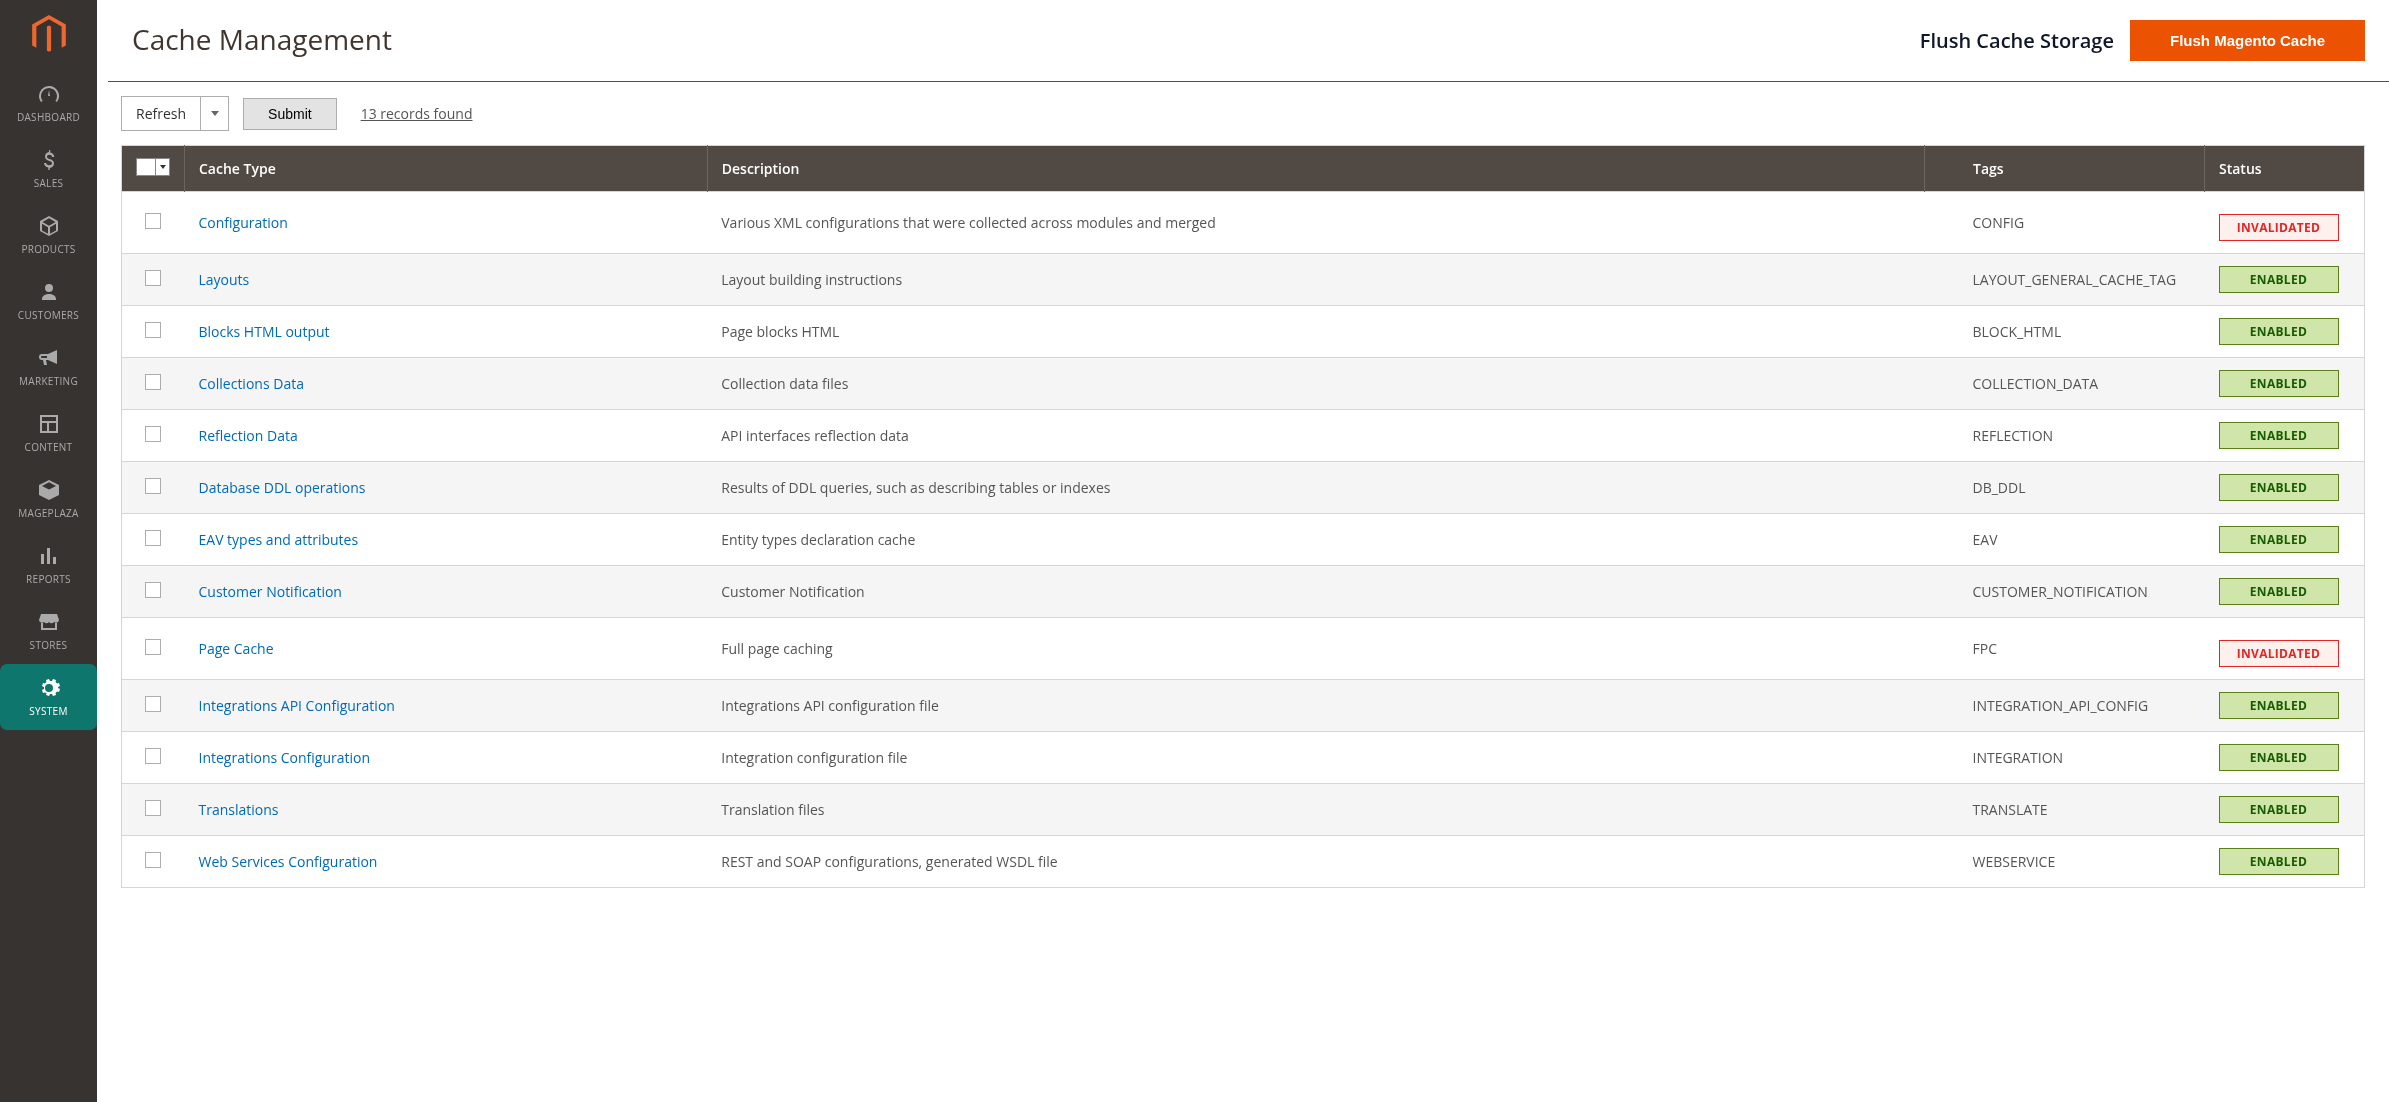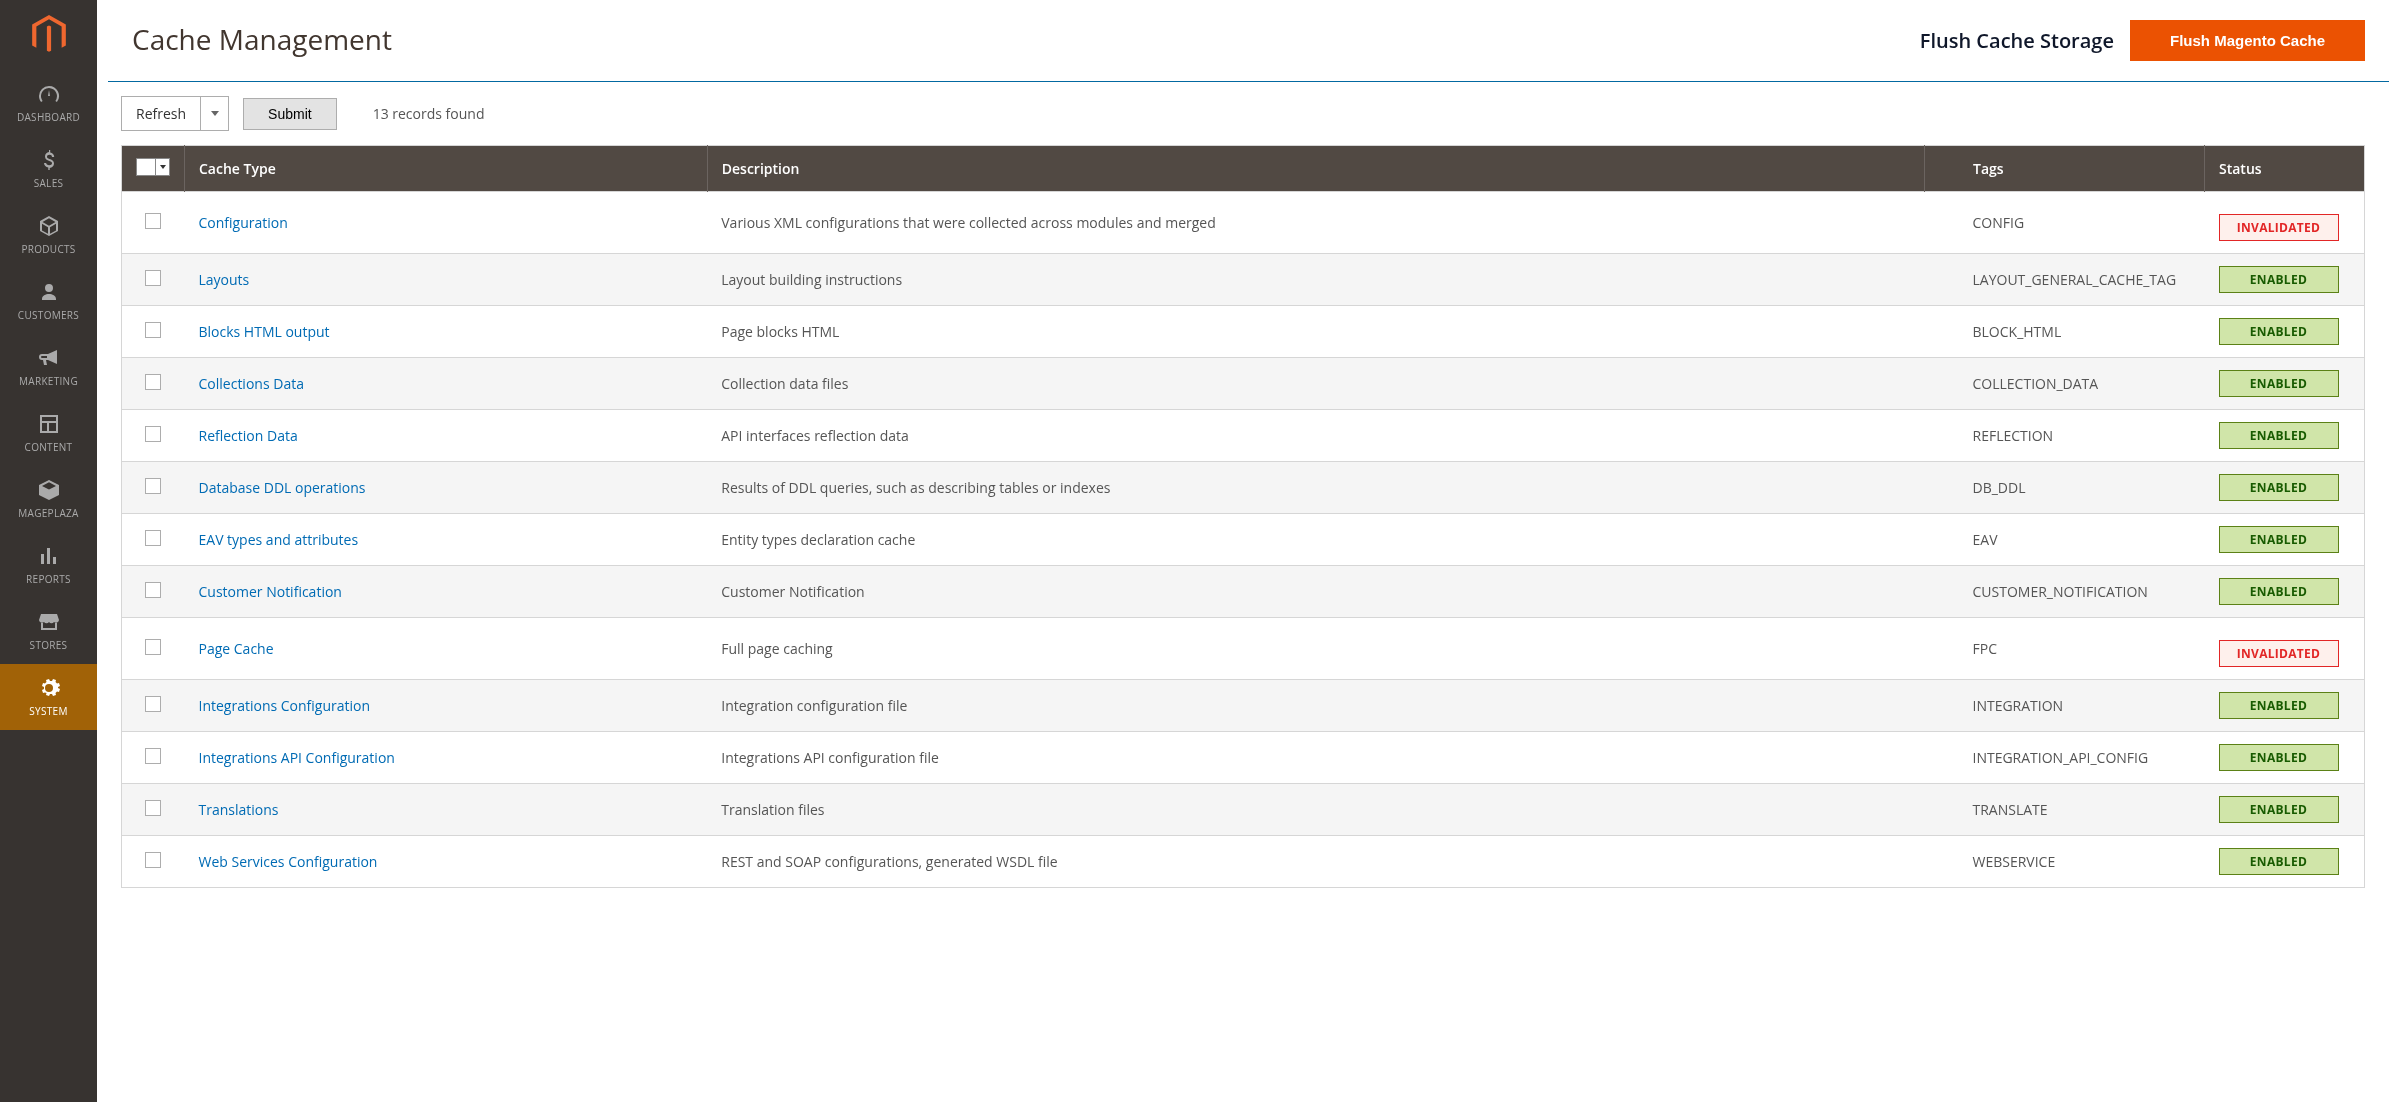--- a/index.html
+++ b/index.html
@@ -1,34 +1,34 @@
 <!DOCTYPE html>
 <html><head>
 <meta charset="utf-8">
 <style>
 * { box-sizing: border-box; margin: 0; padding: 0; }
 body { font-family: 'Open Sans', Arial, sans-serif; font-size: 14px; background: #fff; color: #333; display: flex; min-height: 100vh; }
 .sidebar { width: 97px; background: #373330; display: flex; flex-direction: column; flex-shrink: 0; }
 .logo-cell { height: 70px; display: flex; align-items: center; justify-content: center; }
 .nav-item { display: flex; flex-direction: column; align-items: center; justify-content: center; padding: 12px 4px; cursor: pointer; color: #aaa; font-size: 10px; text-align: center; gap: 4px; }
-.nav-item.active { background: #a16207; color: #fff; }
+.nav-item.active { background: #0f766e; color: #fff; border-radius: 7px; }
 .nav-item svg { width: 24px; height: 24px; }
 .nav-item span { font-size: 10px; letter-spacing: 0.3px; }
 .main { flex: 1; display: flex; flex-direction: column; background: #fff; }
 .header-bar { display: flex; justify-content: space-between; padding: 20px 24px; border-bottom: 1px solid #0369a1; margin-left: 11px; }
 .page-title { font-size: 28px; font-weight: 400; color: #41362f; }
 .header-actions { display: flex; gap: 16px; align-items: center; }
 .link-action { color: #0f172a; font-weight: 600; cursor: pointer; font-size: 20px; }
 .btn-primary { background: #eb5202; color: #fff; border: none; padding: 12px 40px; font-size: 15px; font-weight: 600; cursor: pointer; }
 .controls-row { display: flex; align-items: center; gap: 14px; padding: 14px 24px; }
 .action-select-wrap { display: flex; }
 .action-select { border: 1px solid #adadad; background: #fff; padding: 7px 14px; font-size: 14px; text-align: left; }
 .action-caret { border: 1px solid #adadad; border-left: none; background: #fff; width: 28px; display: flex; align-items: center; justify-content: center; cursor: pointer; }
 .btn-secondary { background: #e3e3e3; border: 1px solid #adadad; padding: 7px 24px; font-size: 14px; cursor: pointer; }
-.records-found { color: #555; font-size: 14px; margin-left: 22px; }
+.records-found { color: #555; font-size: 14px; margin-left: 10px; text-decoration: underline; }
 .table-wrap { padding: 0 24px 24px; }
 table { width: 100%; border-collapse: collapse; border: 1px solid #d6d6d6; }
 thead { background: #514943; color: #fff; }
 thead th { padding: 12px 14px; text-align: left; font-weight: 600; font-size: 14px; border-right: 1px solid #6b6460; }
 thead th:last-child { border-right: none; }
 .mass-header { display: inline-flex; align-items: center; border: 1px solid #888; }
 .mass-header .cb-box { width: 18px; height: 16px; background: #fff; display: inline-block; }
 .mass-header .caret-box { width: 14px; height: 16px; background: #fff; display: inline-flex; align-items: center; justify-content: center; border-left: 1px solid #888; }
 tbody tr:nth-child(even) { background: #f5f5f5; }
 tbody td { padding: 12px 14px; border-top: 1px solid #d6d6d6; font-size: 14px; color: #555; vertical-align: middle; }
@@ -213,34 +213,34 @@
           </tr>
           <tr>
             <td class="col-check"><span class="checkbox"></span></td>
             <td class="cell-type">Page Cache</td>
             <td>Full page caching</td>
             <td class="col-tags">FPC</td>
             <td class="col-status"><span class="badge badge-invalidated">INVALIDATED</span></td>
           </tr>
           <tr>
             <td class="col-check"><span class="checkbox"></span></td>
+            <td class="cell-type">Integrations API Configuration</td>
+            <td>Integrations API configuration file</td>
+            <td class="col-tags">INTEGRATION_API_CONFIG</td>
+            <td class="col-status"><span class="badge badge-enabled">ENABLED</span></td>
+          </tr>
+          <tr>
+            <td class="col-check"><span class="checkbox"></span></td>
             <td class="cell-type">Integrations Configuration</td>
             <td>Integration configuration file</td>
             <td class="col-tags">INTEGRATION</td>
             <td class="col-status"><span class="badge badge-enabled">ENABLED</span></td>
           </tr>
           <tr>
             <td class="col-check"><span class="checkbox"></span></td>
-            <td class="cell-type">Integrations API Configuration</td>
-            <td>Integrations API configuration file</td>
-            <td class="col-tags">INTEGRATION_API_CONFIG</td>
-            <td class="col-status"><span class="badge badge-enabled">ENABLED</span></td>
-          </tr>
-          <tr>
-            <td class="col-check"><span class="checkbox"></span></td>
             <td class="cell-type">Translations</td>
             <td>Translation files</td>
             <td class="col-tags">TRANSLATE</td>
             <td class="col-status"><span class="badge badge-enabled">ENABLED</span></td>
           </tr>
           <tr>
             <td class="col-check"><span class="checkbox"></span></td>
             <td class="cell-type">Web Services Configuration</td>
             <td>REST and SOAP configurations, generated WSDL file</td>
             <td class="col-tags">WEBSERVICE</td>

